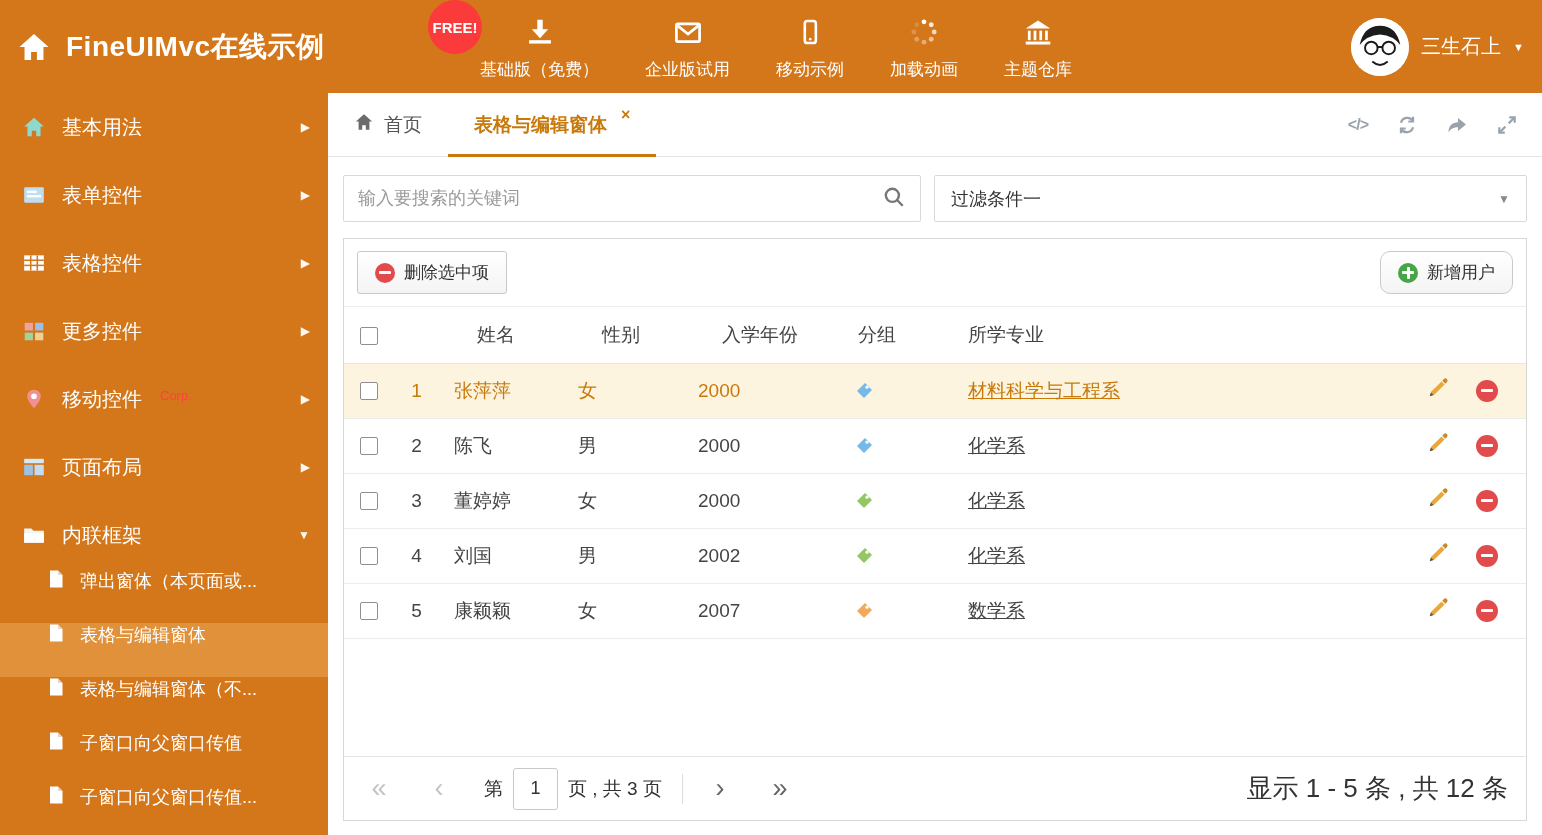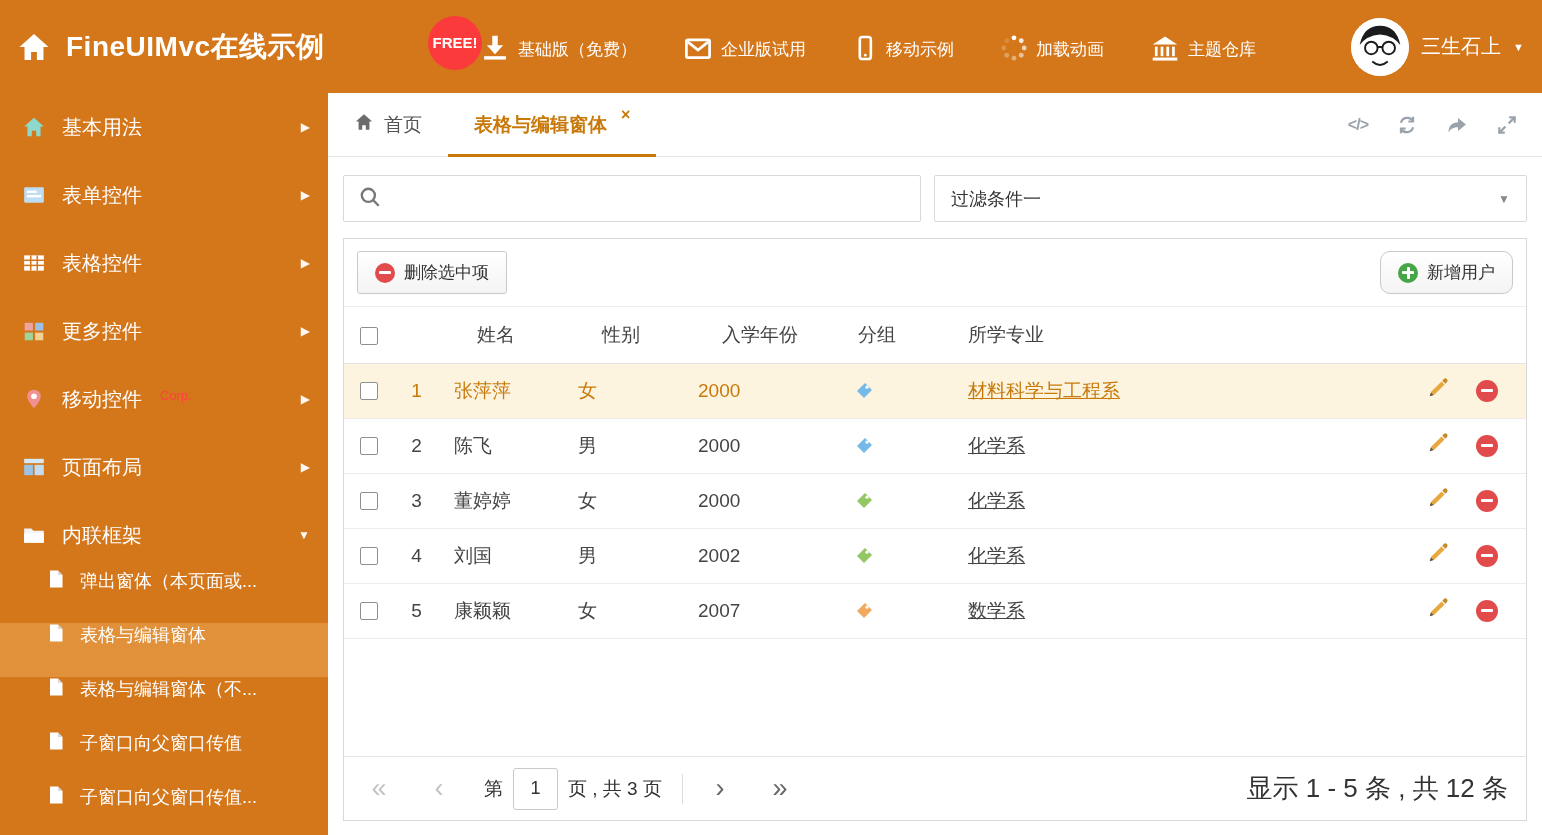--- a/index.html
+++ b/index.html
@@ -16,21 +16,21 @@
 
   
   .topbar{ height:93px; background:var(--accent); display:flex; align-items:center; padding:0 18px; flex:0 0 auto; }
   .brand{ display:flex; align-items:center; gap:16px; width:400px; }
   .brand .icon svg{ display:block; }
   .brand-title{ color:#fff; font-size:28px; font-weight:bold; letter-spacing:.5px; }
   .top-search{ display:flex; align-items:center; width:220px; }
   .top-search input{ background:transparent; border:none; outline:none; color:#fff; font-size:19px; width:170px; font-family:inherit; }
   .top-search input::placeholder{ color:rgba(255,255,255,.45); }
   .top-nav{ display:flex; gap:46px; margin-left:62px; align-items:center; }
-  .nav-item{ position:relative; display:flex; flex-direction:row; align-items:center; gap:8px; cursor:pointer; padding-top:6px; }
+  .nav-item{ position:relative; display:flex; flex-direction:column; align-items:center; gap:8px; cursor:pointer; padding-top:6px; }
   .nav-label{ color:#fff; font-size:17px; white-space:nowrap; }
   .free-badge{ position:absolute; top:-12px; left:-52px; width:54px; height:54px; border-radius:50%;
     background:var(--free-red); color:#fff; font-size:15px; font-weight:bold; display:flex; align-items:center; justify-content:center; z-index:2; }
   .user{ margin-left:auto; display:flex; align-items:center; gap:12px; cursor:pointer; }
   .avatar{ width:58px; height:58px; border-radius:50%; overflow:hidden; background:#fff; display:block; }
   .user-name{ color:#fff; font-size:20px; }
   .user .caret{ color:#fff; font-size:11px; }
 
   
   .layout{ flex:1; display:flex; min-height:0; }
@@ -369,20 +369,21 @@
                 <line x1="3" y1="17" x2="8.5" y2="11.5"></line>
               </svg>
           </span>
         </div>
       </div>
 
       <div class="content">
 
         <div class="filter-row">
           <div class="search-box">
+            <input placeholder="输入要搜索的关键词" style="">
             <span>
               <svg width="24" height="24" viewBox="0 0 22 22" fill="none" stroke="#777" stroke-width="2.2">
                   <circle cx="9.5" cy="9.5" r="6"></circle>
                   <line x1="14" y1="14" x2="19" y2="19"></line>
                 </svg>
             </span>
           </div>
           <div class="dropdown">
             <span>过滤条件一</span>
             <span class="caret">▼</span>

